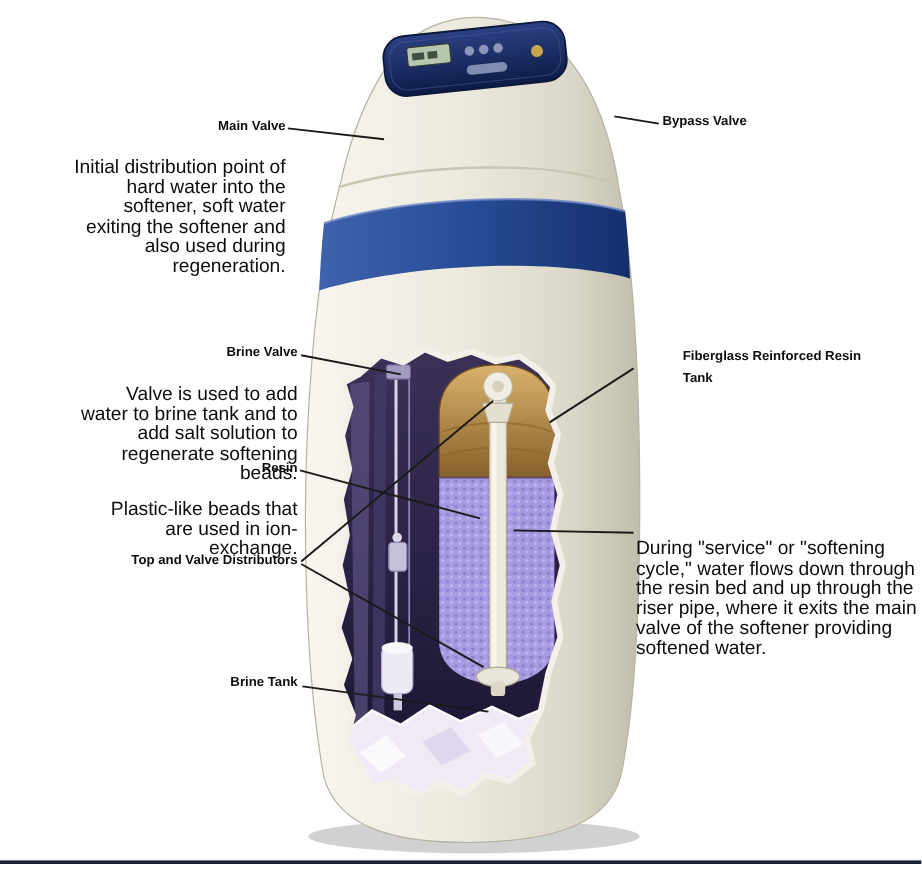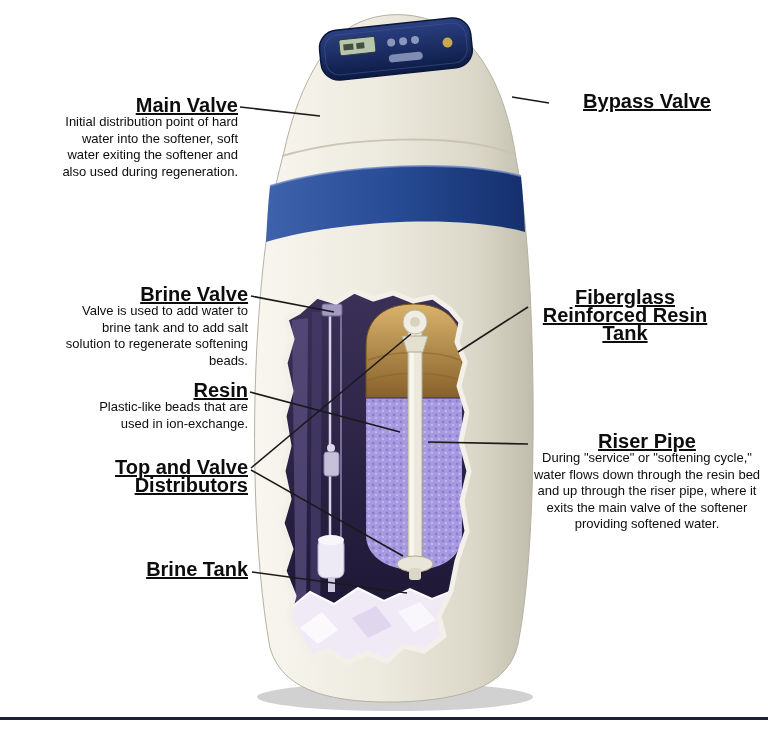--- a/index.html
+++ b/index.html
@@ -4,25 +4,25 @@
 <style>
   * { margin:0; padding:0; box-sizing:border-box; }
   html,body { background:#ffffff; }
   body {
     width:768px; height:731px; position:relative; overflow:hidden;
     font-family:"Liberation Sans", sans-serif; color:#111111;
   }
   .stage { position:absolute; inset:0; }
   .device-svg { position:absolute; left:0; top:0; }
   .callout { position:absolute; color:#0d0d0d; }
-  .callout h3 { font-size:20px; font-weight:700; line-height:18px;text-decoration:underline; }
-  .callout p  { font-size:13px; line-height:16.5px; margin-top:0; }
+  .callout h3 { font-size:11px; font-weight:700; line-height:18px; }
+  .callout p  { font-size:16px; line-height:16.5px; margin-top:18px; }
   .callout.left  { text-align:right; }
-  .callout.right { text-align:center; }
-  .callout.narrow-title h3 { max-width:190px; }
+  .callout.right { text-align:left; }
+  .callout.narrow-title h3 { max-width:190px;margin-left:39px; }
   .footer-rule { position:absolute; left:0; top:717px; width:768px; height:3px; }
 </style>
 </head>
 <body>
 
 <div class="stage">
 
   <svg class="device-svg" width="768" height="731" viewBox="0 0 768 731">
     <defs>
       <linearGradient id="bodyGrad" x1="0" y1="0" x2="1" y2="0">
@@ -160,18 +160,17 @@
 
   <div class="callout right" style="left:552px; top:92px; width:190px;">
     <h3>Bypass Valve</h3>
   </div>
 
   <div class="callout right narrow-title" style="left:530px; top:288px; width:205px;">
     <h3>Fiberglass Reinforced Resin Tank</h3>
   </div>
 
   <div class="callout right" style="left:530px; top:432px; width:234px;">
-    <h3>Riser Pipe</h3>
     <p>During "service" or "softening cycle," water flows down through the resin bed and up through the riser pipe, where it exits the main valve of the softener providing softened water.</p>
   </div>
 
   <div class="footer-rule" style="background: rgb(27, 33, 56);"></div>
 </div>
 
 </body></html>

